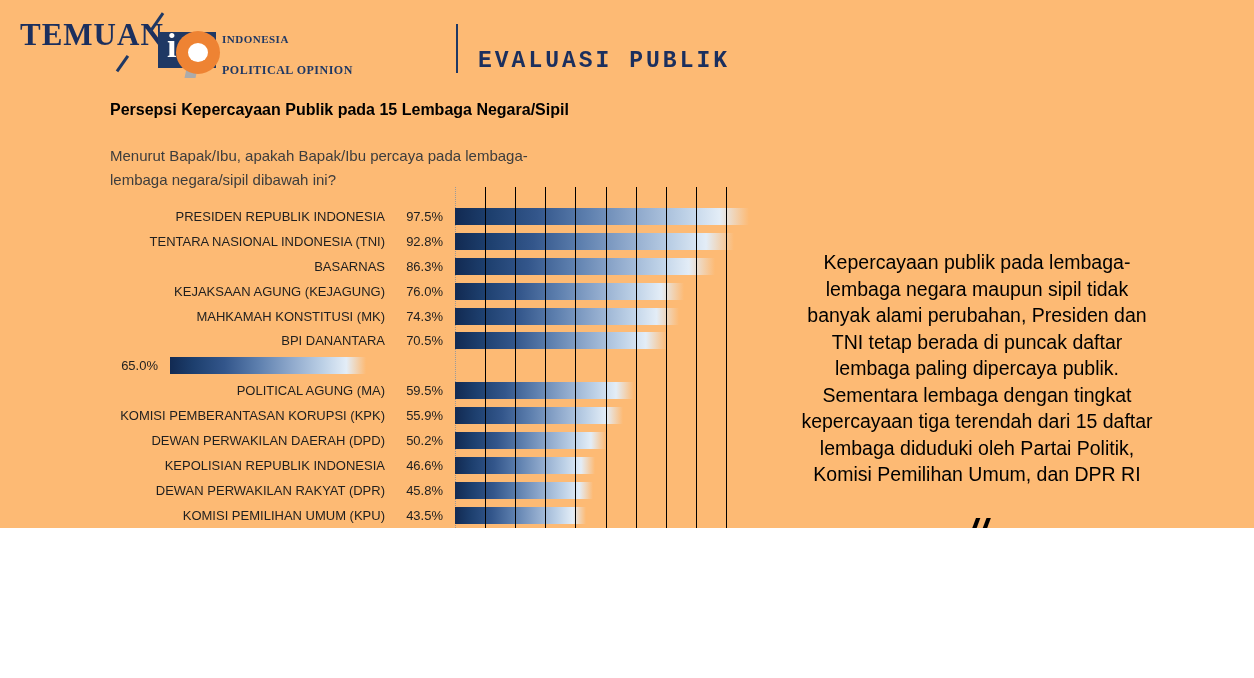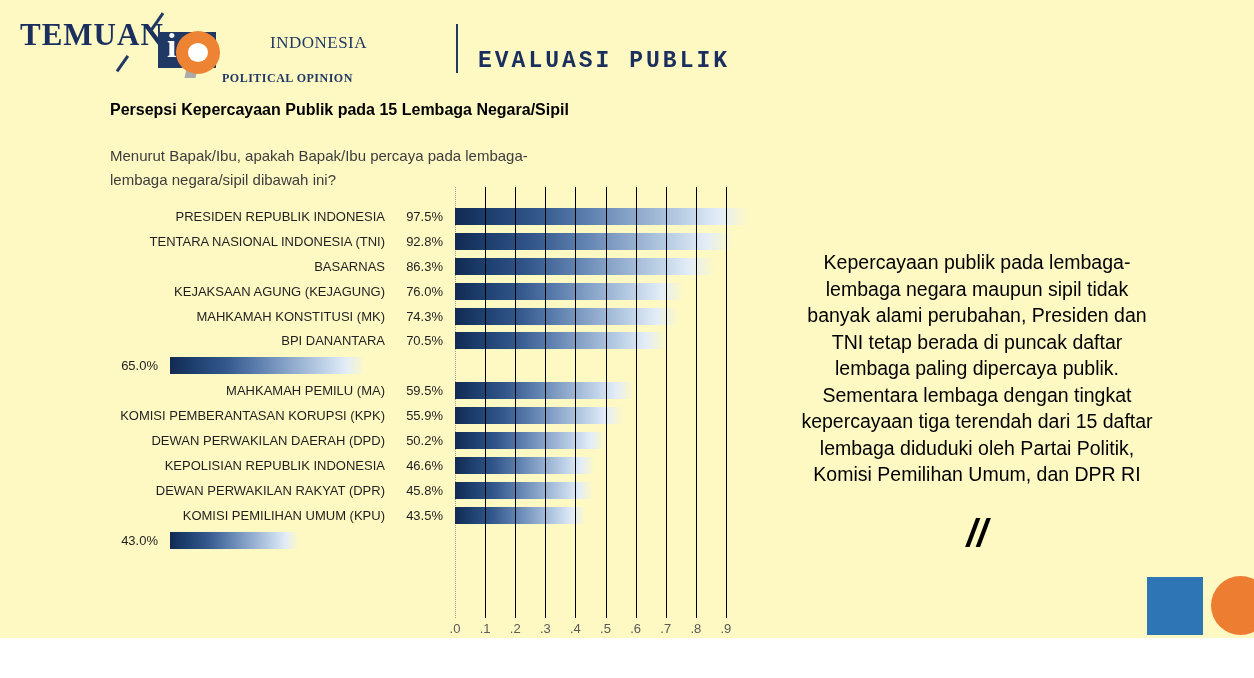--- a/index.html
+++ b/index.html
@@ -1,35 +1,35 @@
 <!DOCTYPE html>
 <html><head>
 <meta charset="utf-8">
 <style>
   html,body{margin:0;padding:0;}
   body{font-family:"Liberation Sans",sans-serif;background:#ffffff;}
-  .page{position:relative;width:1254px;height:638px;background:#fef9c3;overflow:hidden;}
+  .page{position:relative;width:1254px;height:528px;background:#fdba74;overflow:hidden;}
 
   
   .brand-text{position:absolute;left:20px;top:17px;font-family:"Liberation Serif",serif;
     font-weight:bold;font-size:31px;color:#1b2f5e;letter-spacing:1px;}
   .slash{position:absolute;width:2.5px;background:#1f3864;transform:rotate(35deg);}
   .slash-top{left:155px;top:11px;height:23px;}
   .slash-bottom{left:121px;top:54px;height:19px;}
   .logo-box{position:absolute;left:158px;top:32px;width:58px;height:36px;background:#1f3864;}
   .logo-i{position:absolute;left:9px;top:-6px;color:#ffffff;font-family:"Liberation Serif",serif;
     font-weight:bold;font-size:34px;line-height:1.2;}
   .logo-tail{position:absolute;left:28px;top:32px;width:11px;height:14px;background:#ababab;
     transform:skewX(-12deg);}
   .logo-o{position:absolute;left:18px;top:-1px;width:44px;height:43px;border-radius:50%;
     background:#ee8333;}
   .logo-o::after{content:"";position:absolute;left:12px;top:12px;width:20px;height:19px;
     border-radius:50%;background:#ffffff;}
   .org-name{position:absolute;left:222px;top:33px;color:#1f3864;font-family:"Liberation Serif",serif;}
-  .org-line1{font-size:17px;font-weight:normal;letter-spacing:.5px;margin-left:48px;}
+  .org-line1{font-size:11px;font-weight:bold;letter-spacing:.5px;}
   .org-line2{font-size:12px;font-weight:bold;letter-spacing:.5px;margin-top:18px;}
   .title-divider{position:absolute;left:456px;top:24px;width:2px;height:49px;background:#1f3864;}
   .page-title{position:absolute;left:478px;top:48px;font-family:"Liberation Mono",monospace;
     font-weight:bold;font-size:23px;color:#1b2f5e;letter-spacing:3px;}
 
   
   .chart-title{position:absolute;left:110px;top:101px;font-size:16px;font-weight:bold;color:#000;}
   .question{position:absolute;left:110px;top:144px;font-size:15px;color:#3d3d3d;line-height:24px;}
 
   
@@ -121,21 +121,21 @@
         <div class="crow">
           <div class="rlabel">BPI DANANTARA</div>
           <div class="rvalue">70.5%</div>
           <div class="rbar" style="width: 212.2px;"></div>
         </div>
         <div class="crow">
           <div class="rvalue">65.0%</div>
           <div class="rbar" style="width: 195.7px;"></div>
         </div>
         <div class="crow">
-          <div class="rlabel">MAHKAMAH PEMILU (MA)</div>
+          <div class="rlabel">POLITICAL AGUNG (MA)</div>
           <div class="rvalue">59.5%</div>
           <div class="rbar" style="width: 179.1px;"></div>
         </div>
         <div class="crow">
           <div class="rlabel">KOMISI PEMBERANTASAN KORUPSI (KPK)</div>
           <div class="rvalue">55.9%</div>
           <div class="rbar" style="width: 168.3px;"></div>
         </div>
         <div class="crow">
           <div class="rlabel">DEWAN PERWAKILAN DAERAH (DPD)</div>

